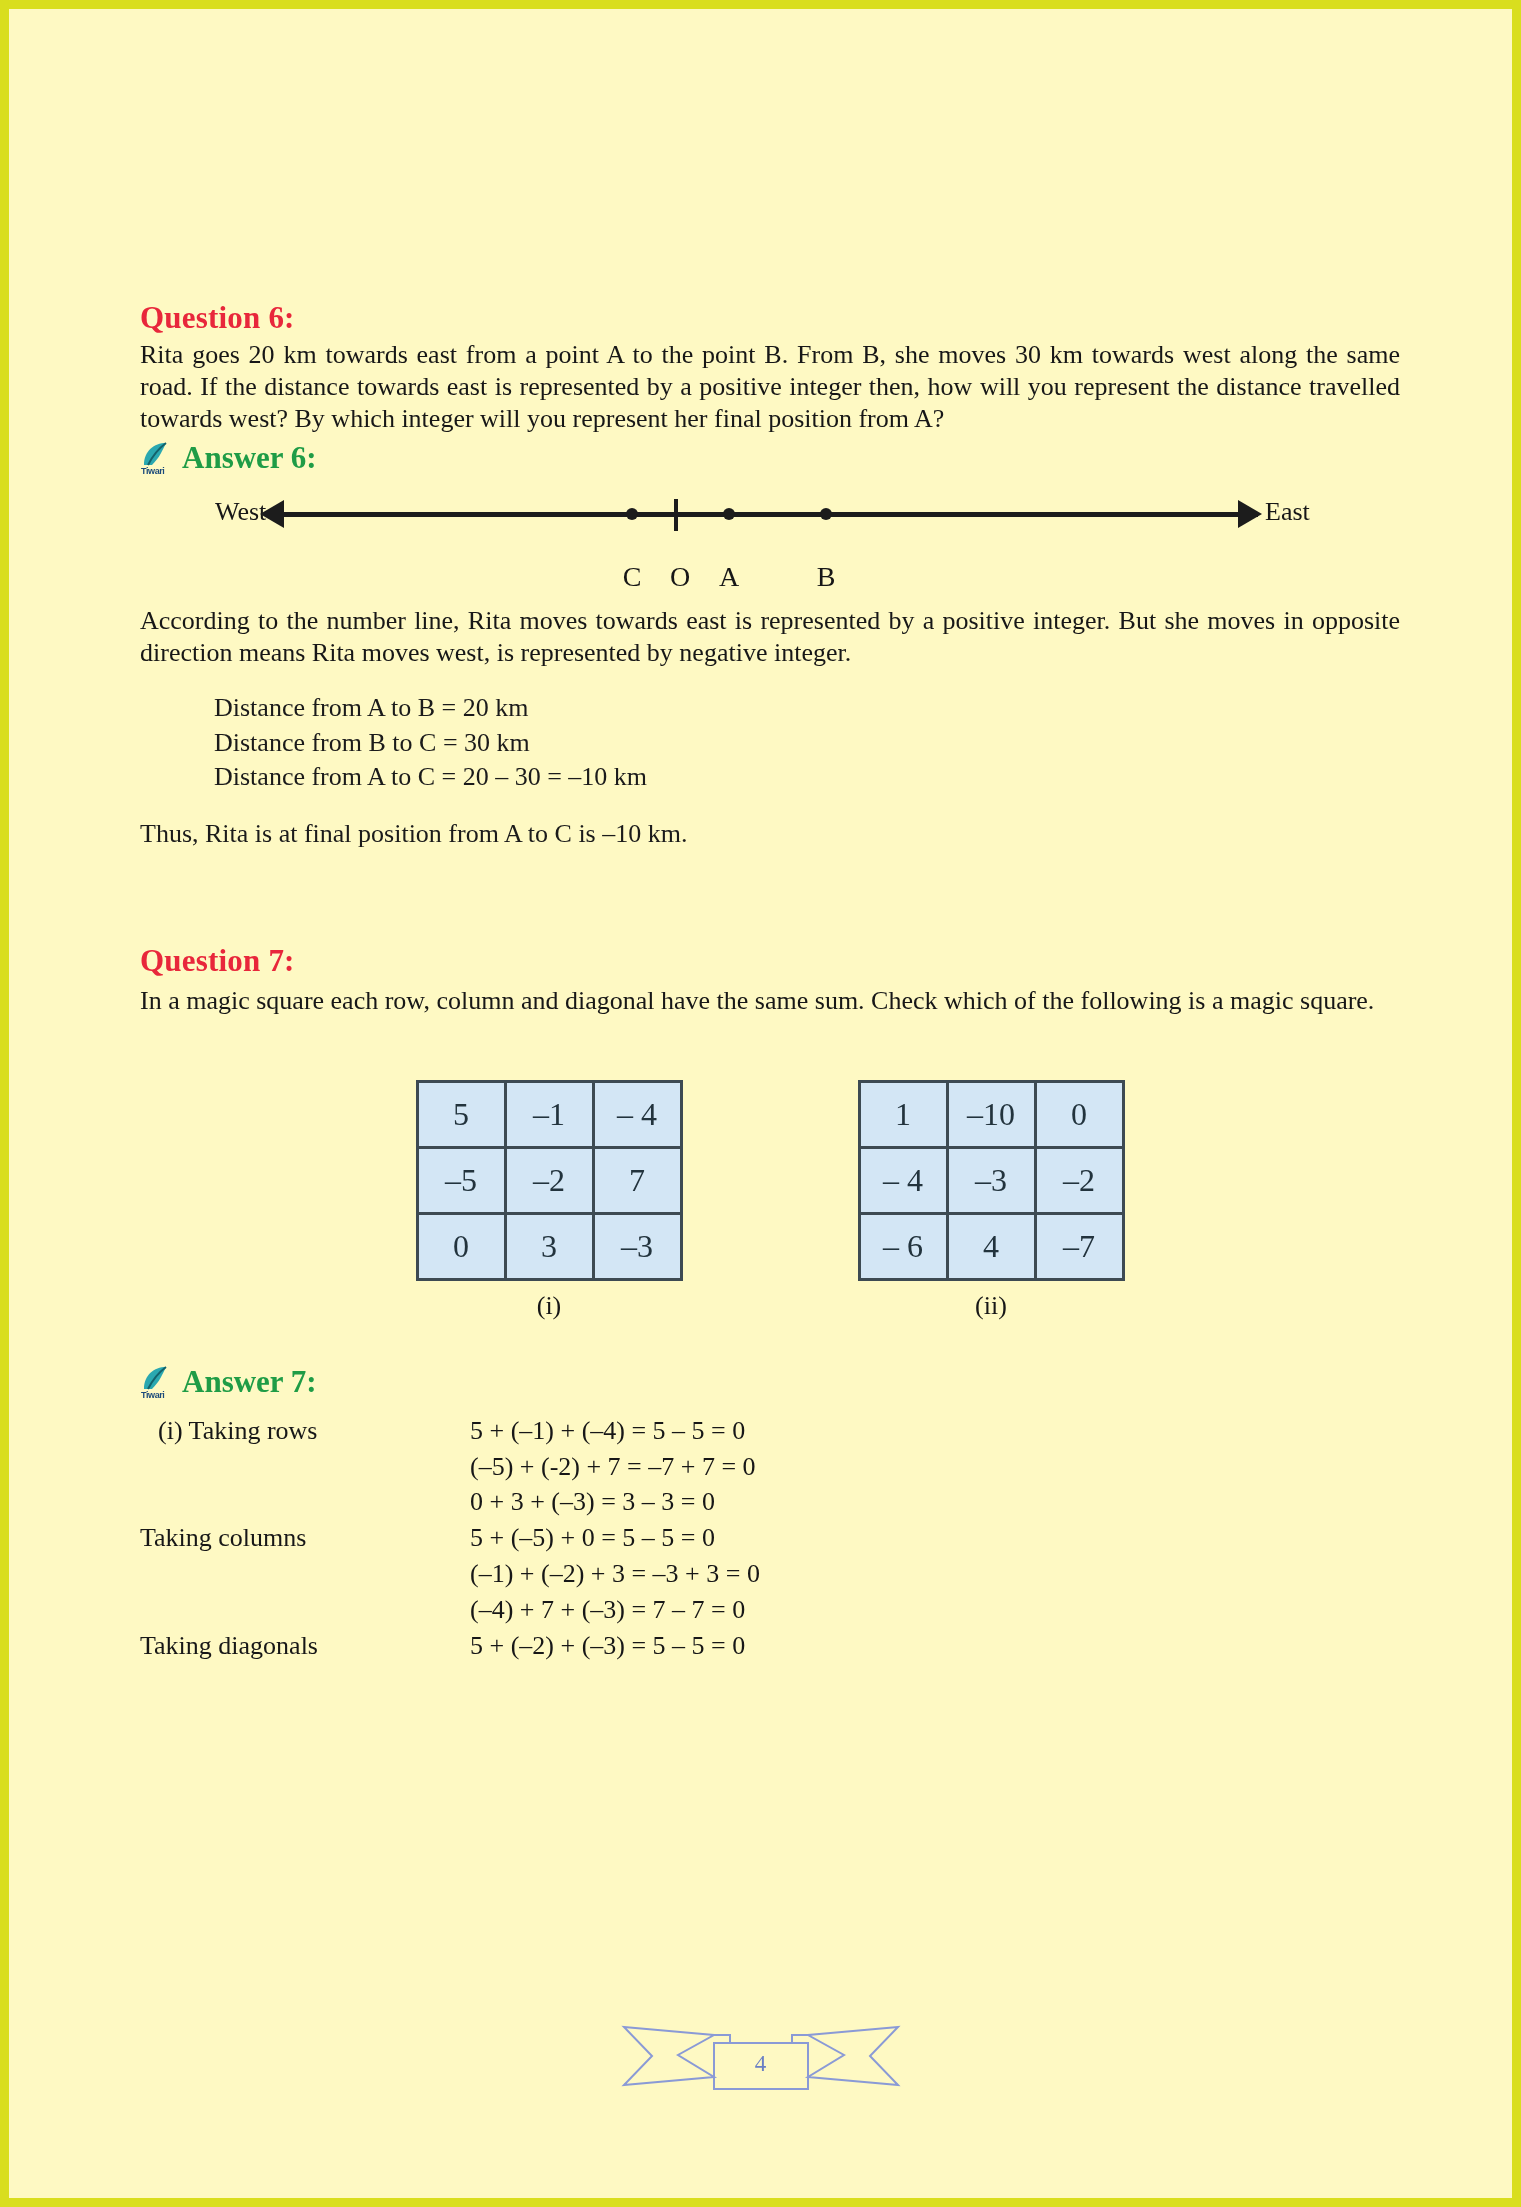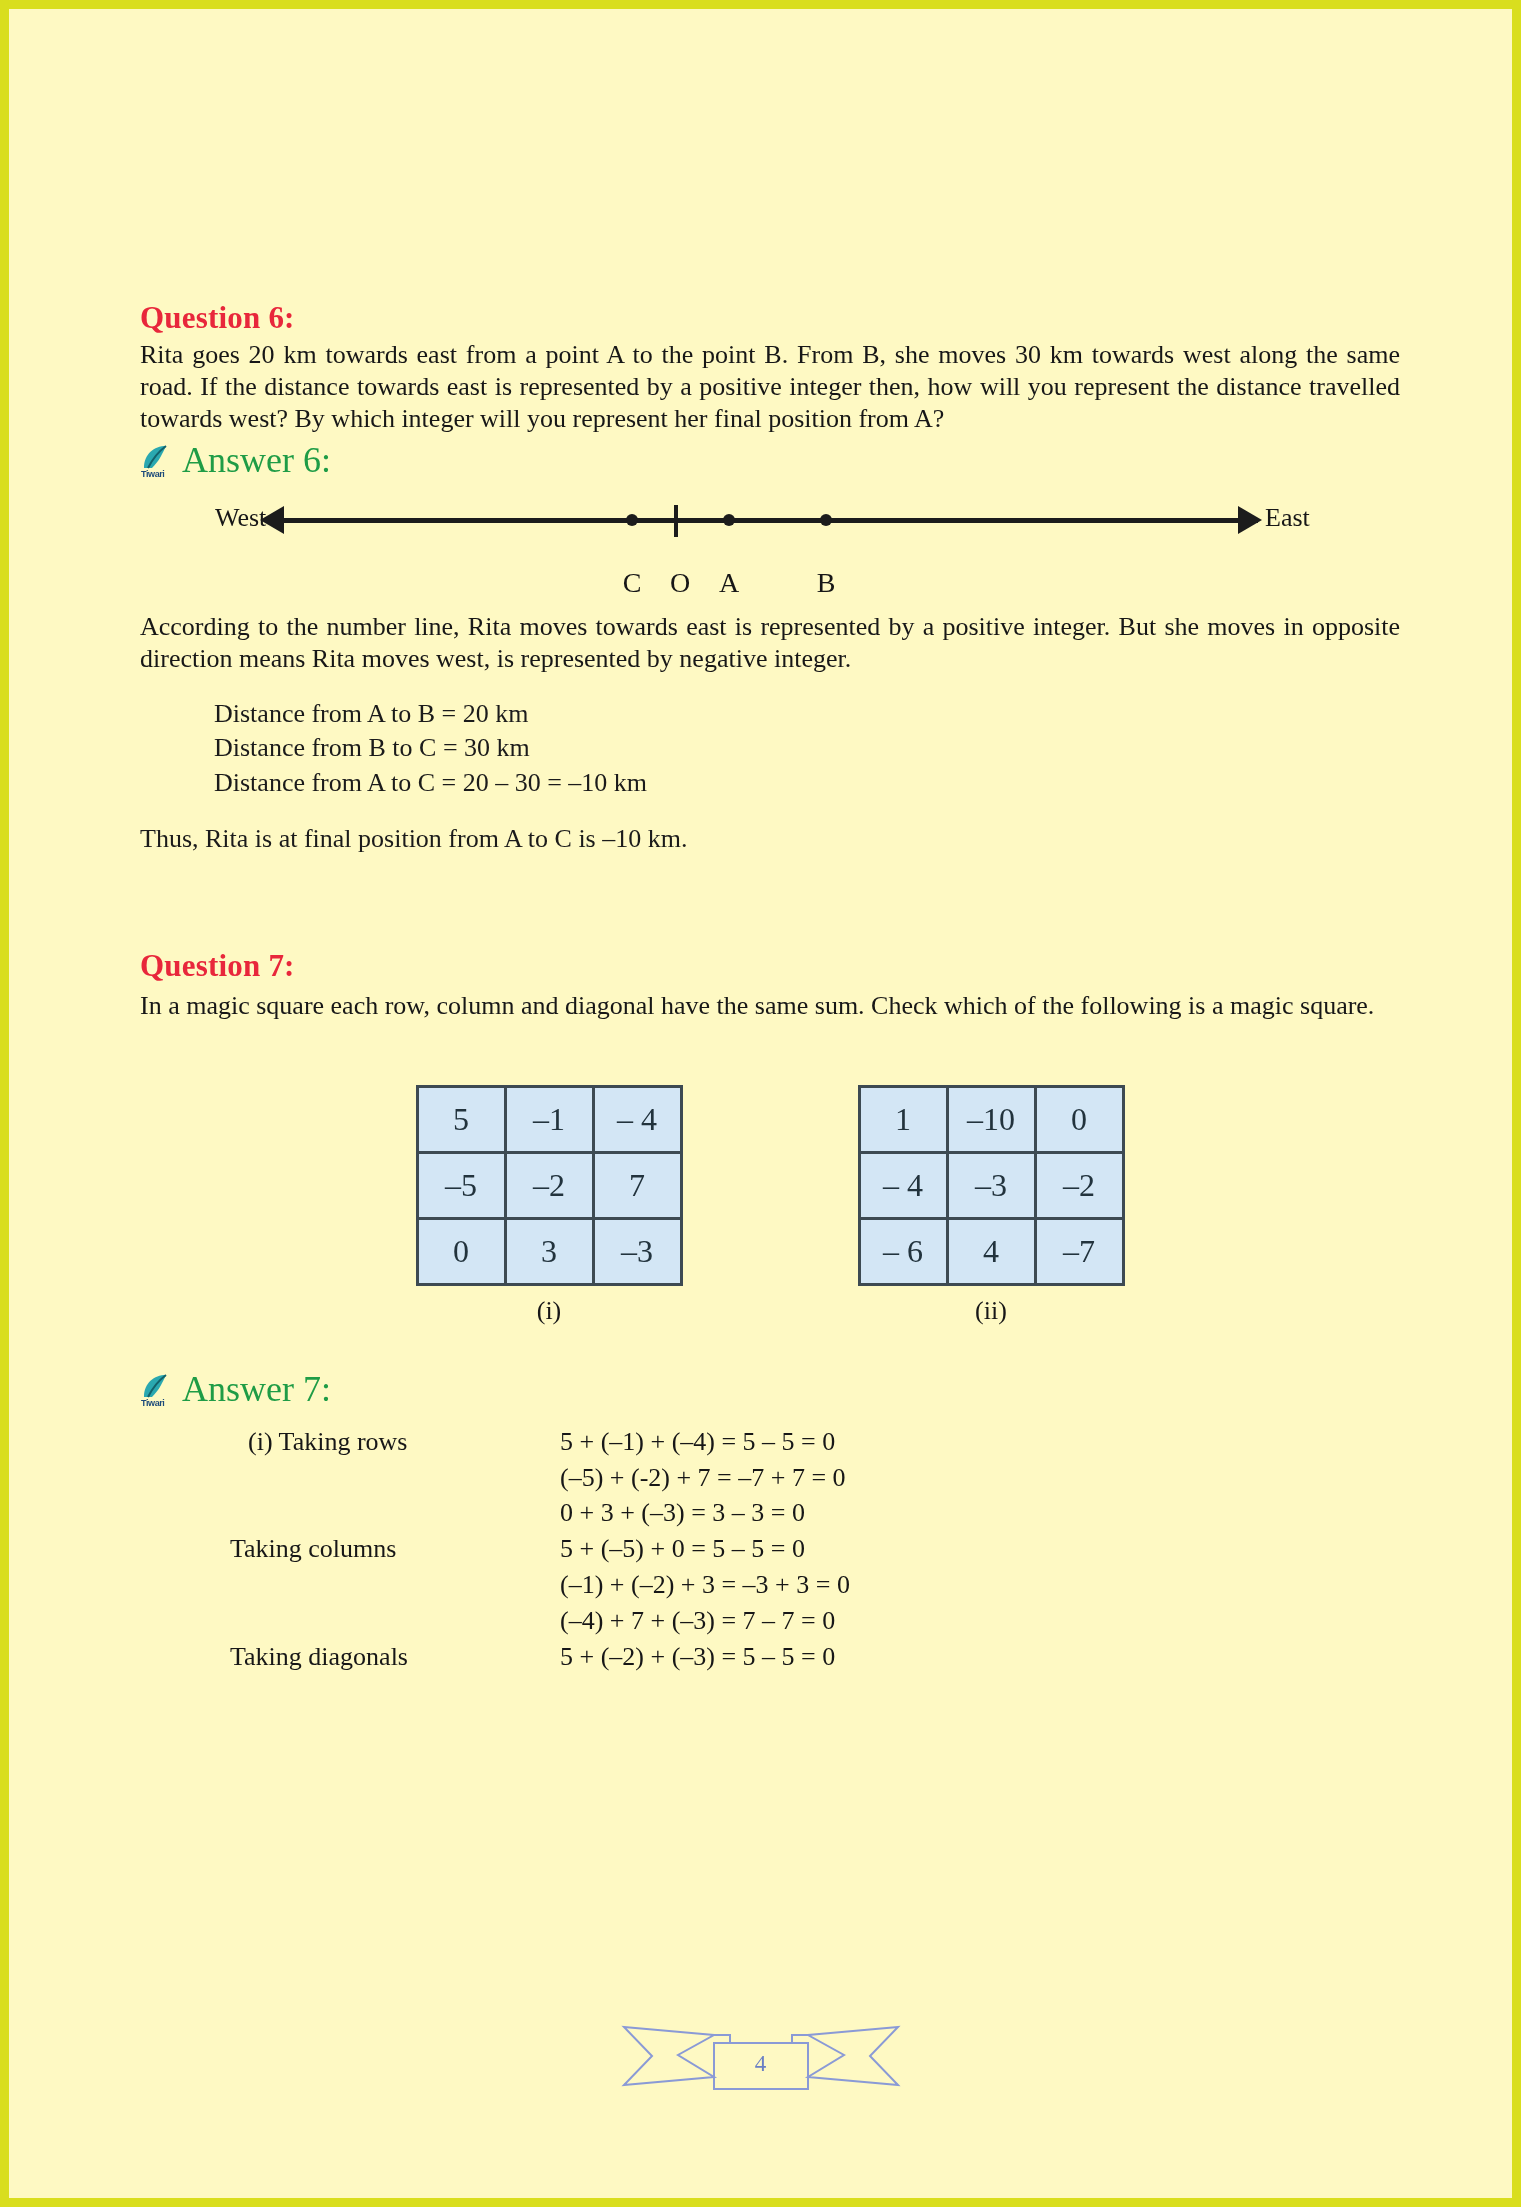--- a/index.html
+++ b/index.html
@@ -48,22 +48,22 @@
     letter-spacing: 0.2px;
     line-height: 1.1;
   }
   .ans-head-row {
     display: flex;
     align-items: center;
     gap: 6px;
   }
   .ans-head {
     color: #1f9c46;
-    font-weight: normal;
-    font-size: 36px;
+    font-weight: bold;
+    font-size: 31px;
     line-height: 1.1;
   }
   .logo-icon {
     width: 36px;
     height: 34px;
     position: relative;
     flex: 0 0 auto;
     display: block;
   }
   .logo-icon .leaf-txt {
@@ -185,21 +185,20 @@
   }
   .sq-caption {
     margin-top: 10px;
     font-size: 26px;
     color: #171717;
   }
 
   
   .calc-grid {
     margin-top: 14px;
-    margin-left: 90px;
     display: grid;
     grid-template-columns: 330px auto;
     row-gap: 0px;
     font-size: 26px;
     line-height: 1.38;
   }
   .calc-label { color: #171717; white-space: nowrap; }
   .calc-eq { color: #171717; white-space: nowrap; }
   .calc-label.indent-i { padding-left: 18px; }
 

